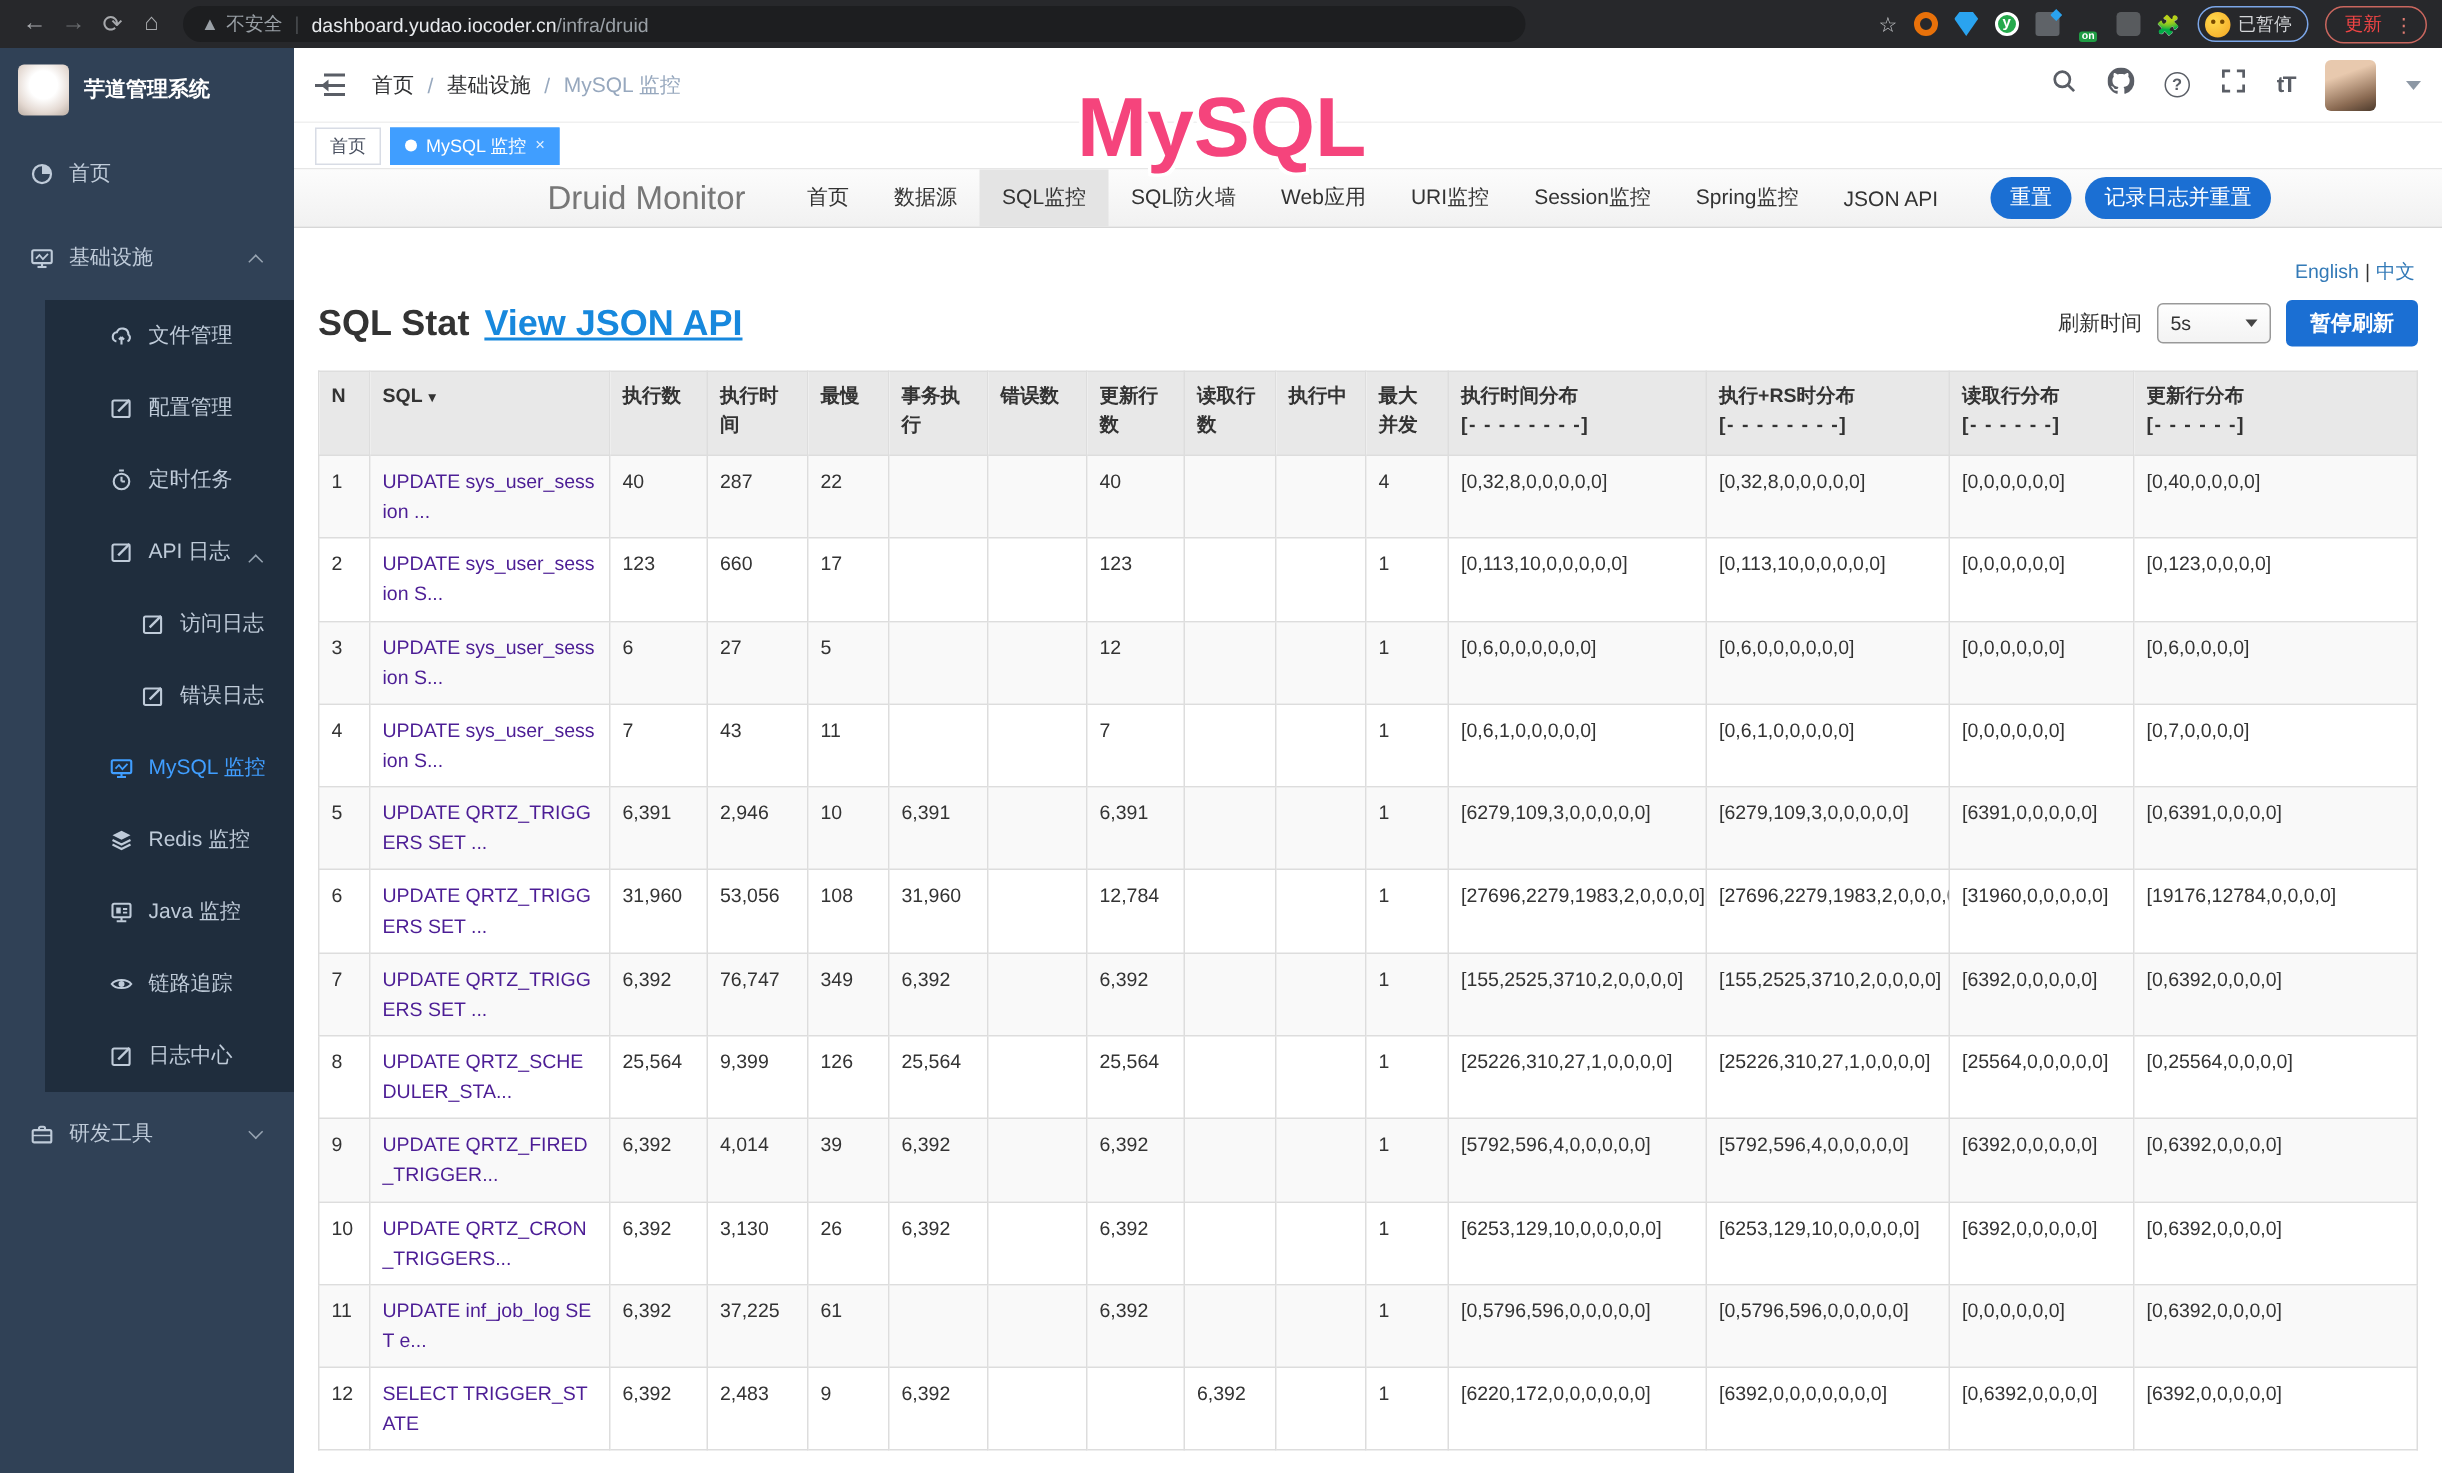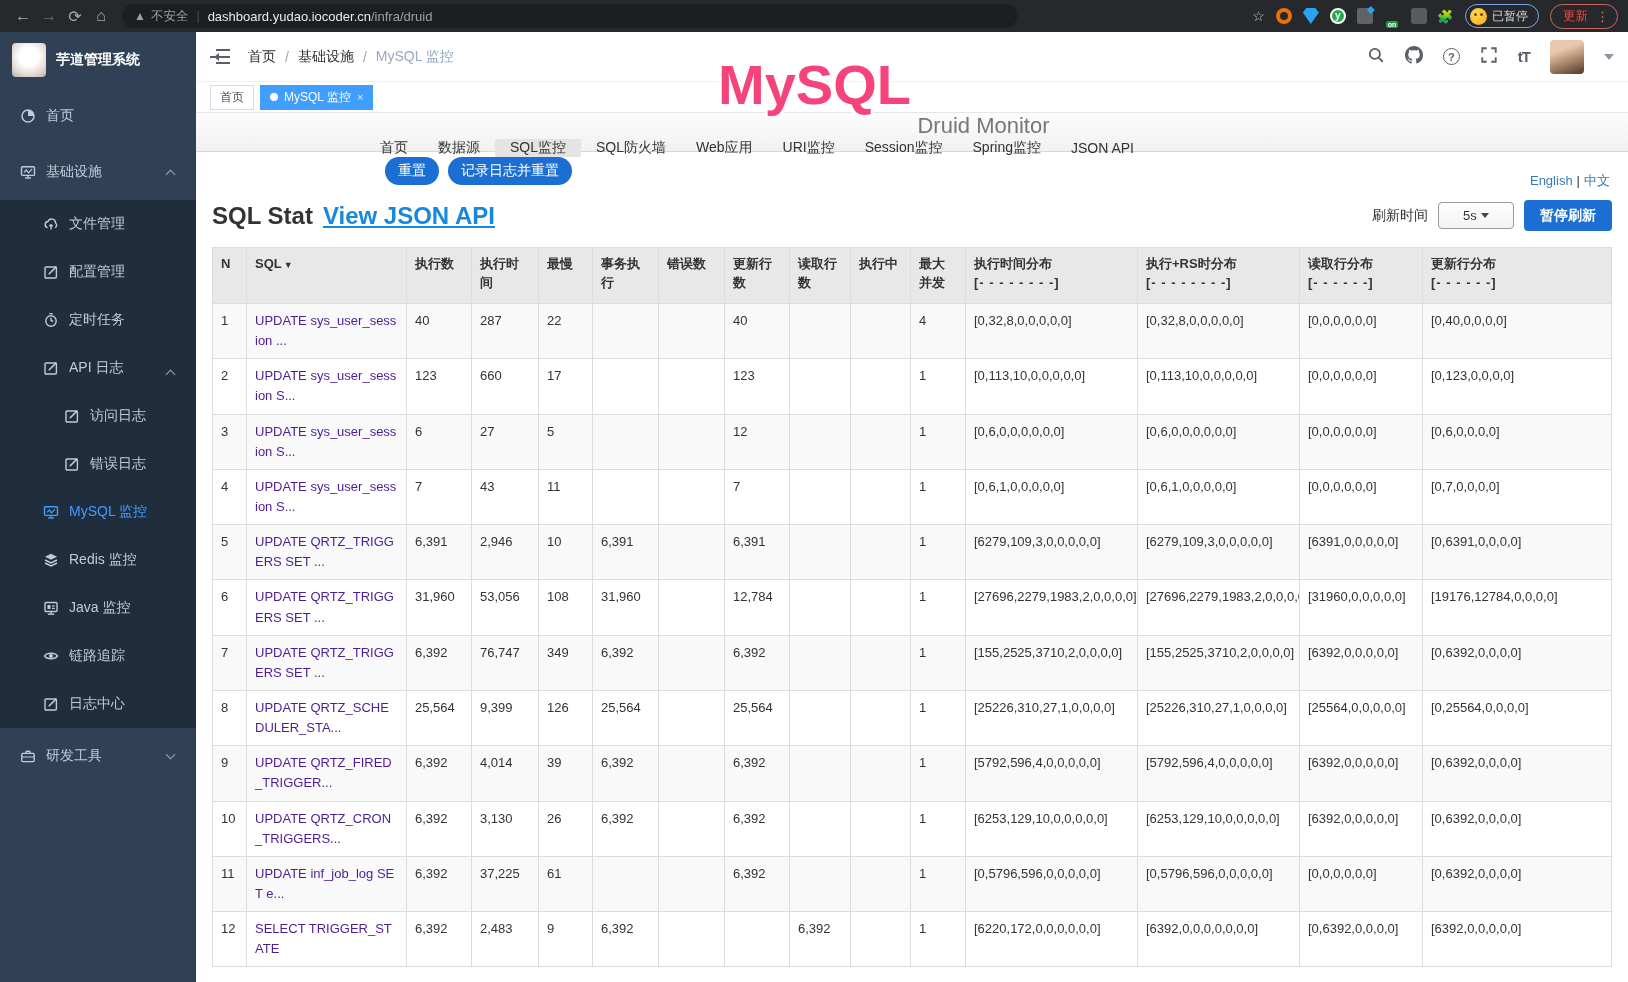--- a/index.html
+++ b/index.html
@@ -34,21 +34,21 @@
   .update-txt { color:#ef4444; font-size:12.5px; }
   .dots { color:#e07b72; font-size:13px; letter-spacing:0; }
 
   
   .app { display:flex; height:950px; }
   .sidebar { width:196px; background:#304156; flex-shrink:0; color:#bfcbd9; font-size:14px; overflow:hidden; }
   .logo-row { height:56px; display:flex; align-items:center; gap:10px; padding:0 12px; }
   .logo-avatar { width:34px; height:34px; border-radius:4px; background:radial-gradient(circle at 50% 40%,#ffffff 35%,#e4d9d2 70%,#b9aca2); flex-shrink:0; }
   .logo-title { color:#fff; font-size:14px; font-weight:bold; white-space:nowrap; }
   .menu-item { height:56px; display:flex; align-items:center; gap:10px; padding-left:20px; position:relative; cursor:pointer; }
-  .menu-item.sub { height:48px; background:#1f2d3d; padding-left:43px; }
+  .menu-item.sub { height:48px; background:#1f2d3d; padding-left:43px;margin-left:30px; }
   .menu-item.lv2 { padding-left:64px; }
   .menu-item.active { color:#409eff; }
   .micon { width:16px; height:16px; flex-shrink:0; display:inline-flex; }
   .micon svg { width:16px; height:16px; }
   .chev { position:absolute; right:22px; width:7px; height:7px; border-right:1.5px solid #97a4b2; border-bottom:1.5px solid #97a4b2; }
   .chev.down { transform:rotate(45deg); top:23px; }
   .chev.up { transform:rotate(-135deg); top:27px; }
 
   .main { flex:1; display:flex; flex-direction:column; background:#fff; min-width:0; }
 
@@ -69,37 +69,37 @@
   .caret { border:5px solid transparent; border-top:6px solid #8d98a5; margin-top:5px; }
 
   
   .tags-bar { height:31px; display:flex; align-items:center; padding:0 14px; gap:6px; border-bottom:1px solid #e6e6e6; box-shadow:0 1px 2px rgba(0,0,0,.04); }
   .tag { height:25px; display:flex; align-items:center; padding:0 9px; border:1px solid #d8dce5; background:#fff; color:#495060; font-size:12px; gap:6px; cursor:pointer; }
   .tag.active { background:#409eff; border-color:#409eff; color:#fff; }
   .tag .dot { width:8px; height:8px; border-radius:50%; background:#fff; }
   .tag .close { font-size:11px; opacity:.85; }
 
   
-  .druid-nav { height:39px; display:flex; align-items:stretch; background:linear-gradient(#fcfcfc,#f1f1f1); border-bottom:1px solid #d7d7d7; padding-left:169px; font-size:14px;flex-direction:column; }
+  .druid-nav { height:39px; display:flex; align-items:stretch; background:linear-gradient(#fcfcfc,#f1f1f1); border-bottom:1px solid #d7d7d7; padding-left:169px; font-size:14px; }
   .druid-brand { align-self:center; font-size:22px; color:#777; margin-right:26px; white-space:nowrap; font-weight:400; }
   .druid-tab { display:flex; align-items:center; padding:0 15px; color:#333; cursor:pointer; white-space:nowrap; }
   .druid-tab.active { background:#e4e4e4; }
   .druid-btns { display:flex; align-items:center; gap:9px; margin-left:20px; }
   .btn-blue { background:#1b6fd3; color:#fff; border:none; border-radius:14px; height:28px; padding:0 13px; font-size:14px; font-family:inherit; cursor:pointer; white-space:nowrap; }
 
   
   .content { flex:1; padding:6px 16px 0; position:relative; overflow:hidden; }
   .lang-row { text-align:right; font-size:13px; margin:14px 2px 4px; }
   .lang-row a { color:#337ab7; text-decoration:none; cursor:pointer; }
   .lang-row .lsep { color:#333; margin:0 4px; }
   .title-row { display:flex; align-items:center; margin:10px 0 16px; }
   .title-row h1 { font-size:24px; color:#333; font-weight:bold; }
   .title-link { font-size:24px; font-weight:bold; color:#1788dd; margin-left:10px; cursor:pointer;text-decoration:underline; }
   .refresh { margin-left:auto; display:flex; align-items:center; gap:10px; font-size:14px; color:#333; }
-  .select-mock { width:76px; height:27px; border:1px solid #999; border-radius:4px; background:linear-gradient(#fefefe,#f3f3f3); display:flex; align-items:center; justify-content:space-between; padding:0 24px; font-size:13px; cursor:pointer; }
+  .select-mock { width:76px; height:27px; border:1px solid #999; border-radius:4px; background:linear-gradient(#fefefe,#f3f3f3); display:flex; align-items:center; justify-content:space-between; padding:0 8px; font-size:13px; cursor:pointer; }
   .select-mock .caret { margin-top:4px; border-top-color:#444; border-width:4px; border-top-width:5px; }
   .btn-pause { background:#1b6fd3; color:#fff; border:none; border-radius:4px; height:31px; padding:0 16px; font-size:14px; font-weight:bold; font-family:inherit; cursor:pointer; }
 
   table { width:100%; border-collapse:collapse; table-layout:fixed; font-size:13px; color:#333; }
   th,td { border:1px solid #ddd; padding:7px 8px; text-align:left; vertical-align:top; overflow:hidden; }
   thead th { background:#e8e8e8; font-weight:bold; height:56px; line-height:1.45; }
   thead .subhead { font-weight:bold; letter-spacing:1px; }
   tbody td { height:55px; line-height:1.55; }
   tbody tr:nth-child(odd) { background:#f9f9f9; }
   .sql-link { color:#4c1d95; text-decoration:none; cursor:pointer; word-break:break-all; }

